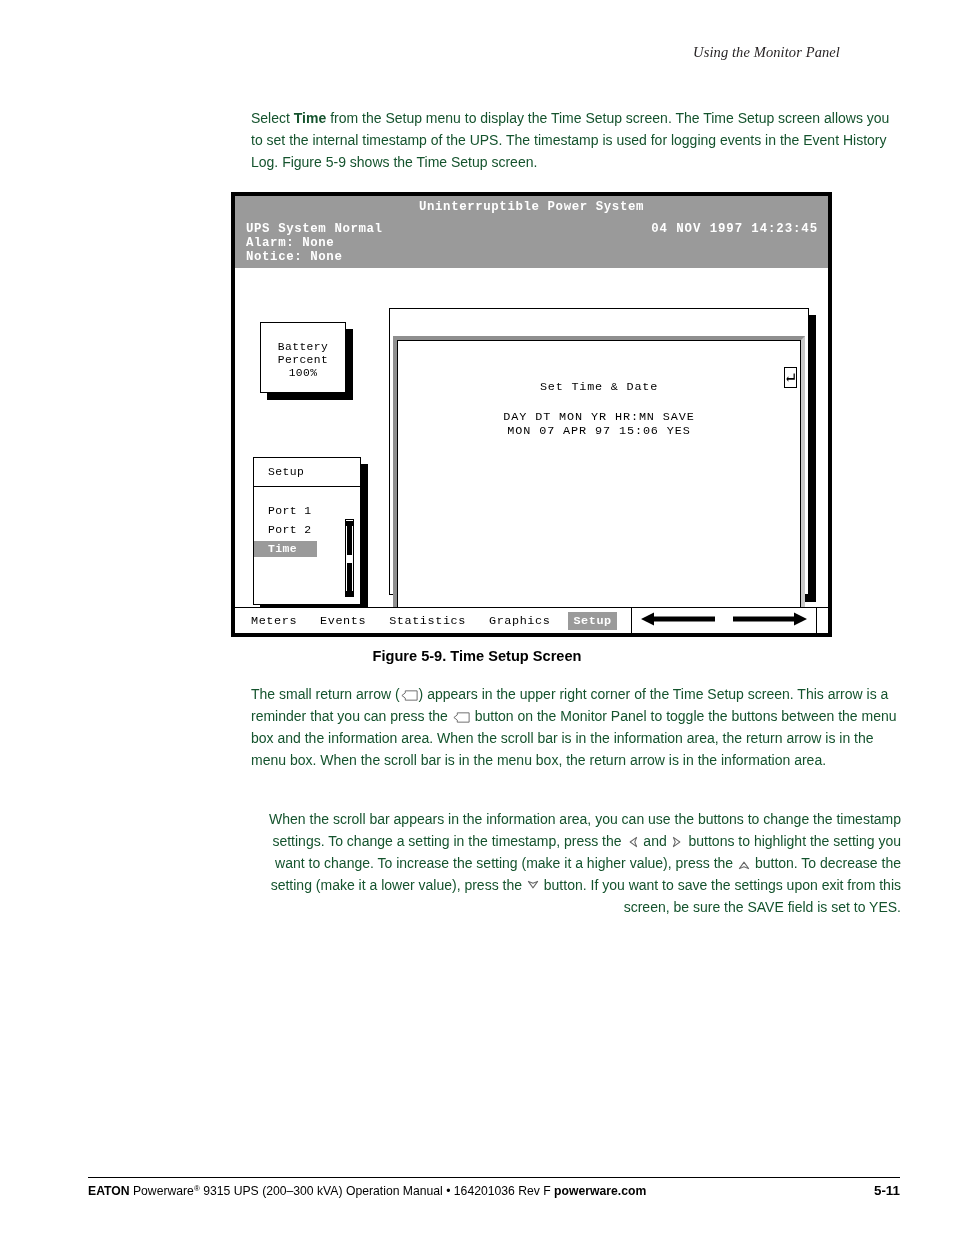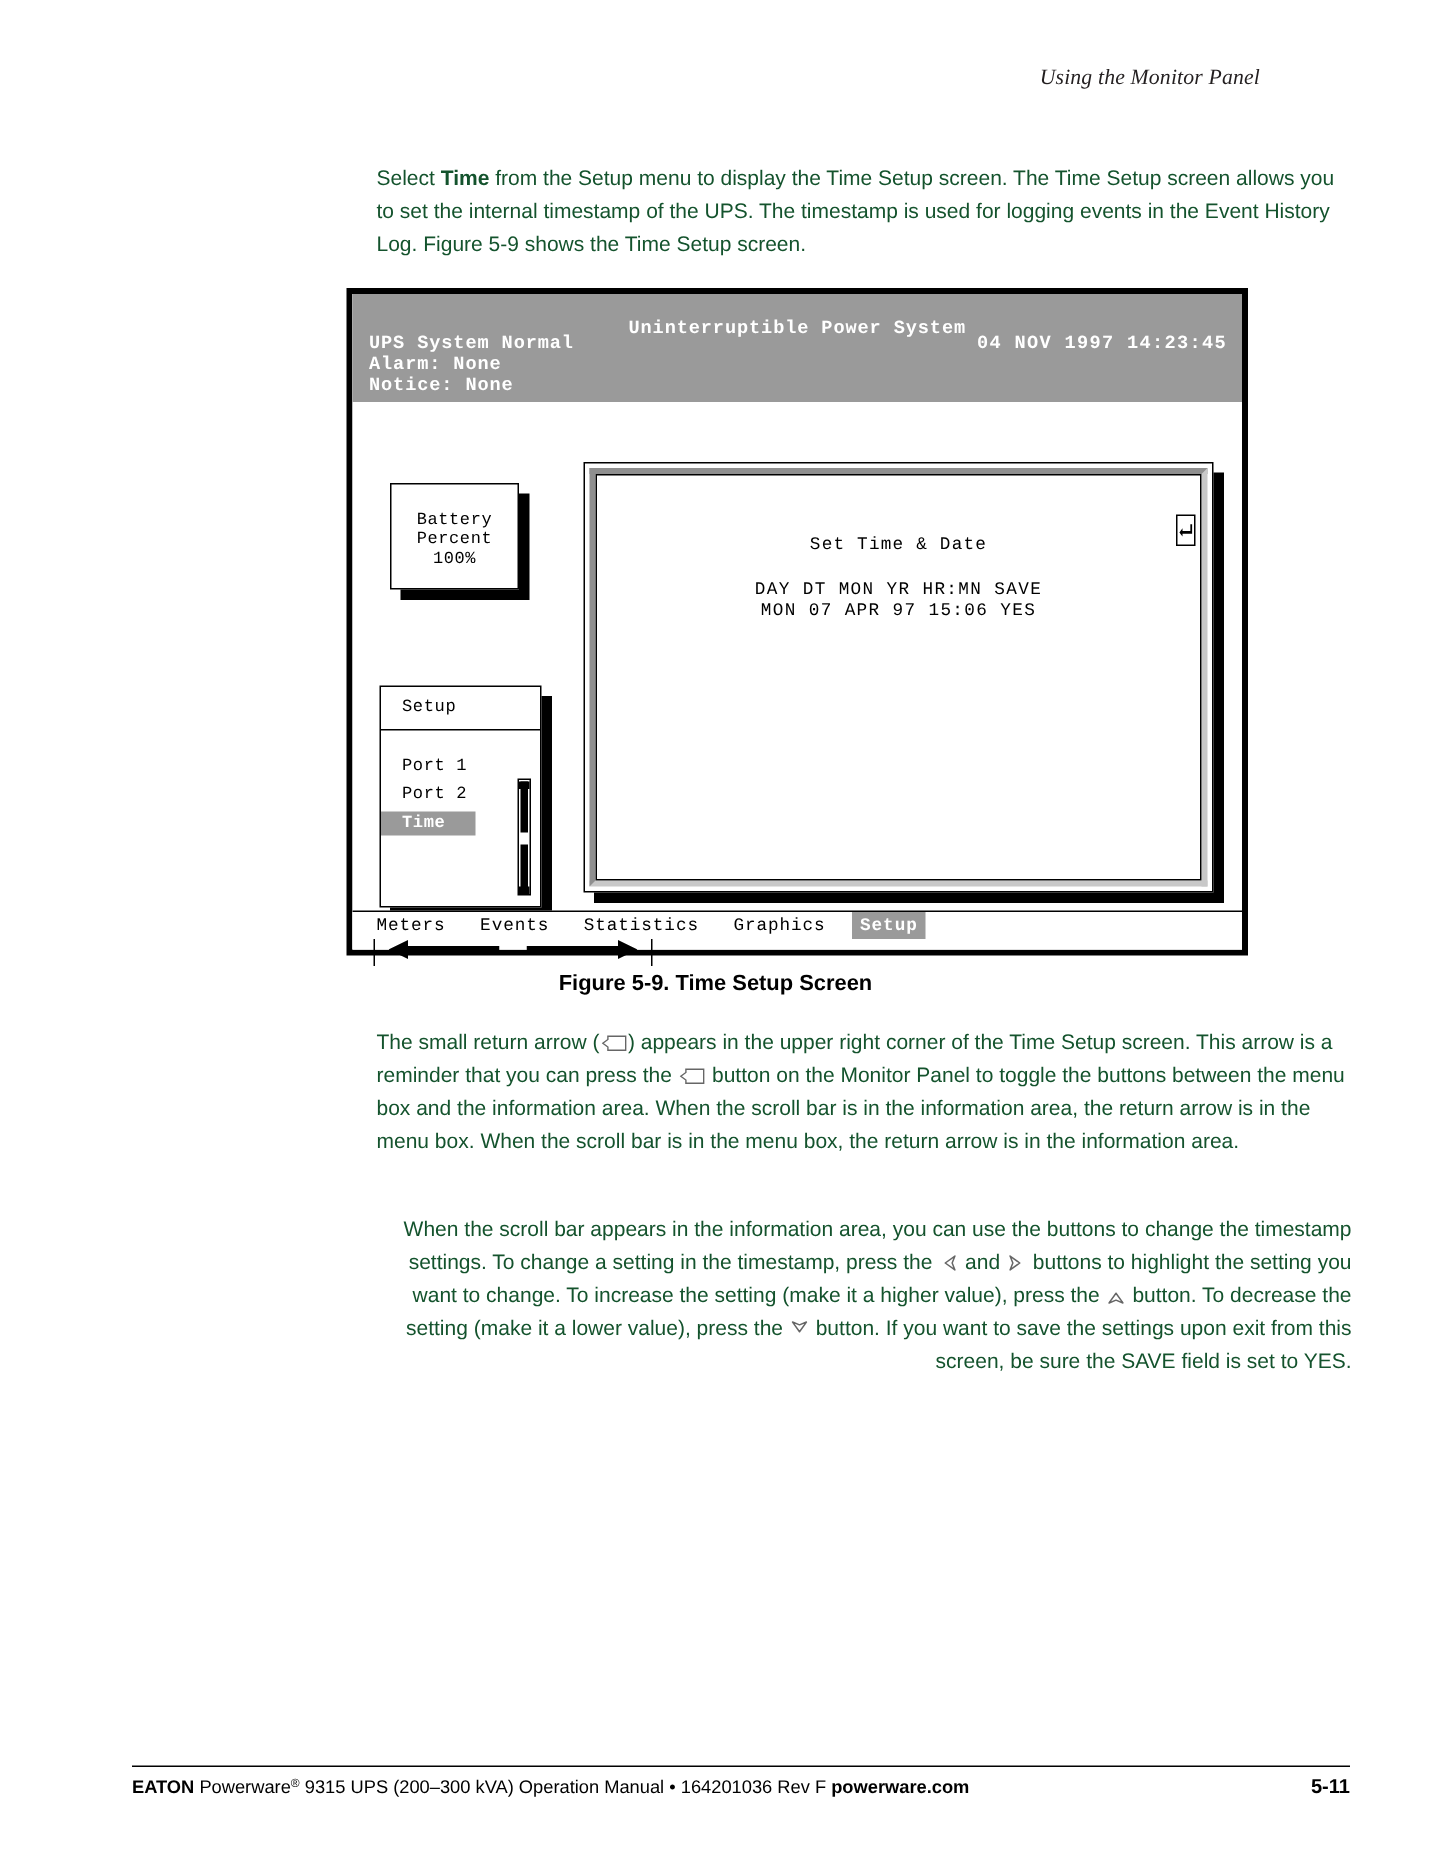--- a/index.html
+++ b/index.html
@@ -80,21 +80,21 @@
     height: 72px;
     background: #9a9a9a;
     font-family: "Liberation Mono", monospace;
     font-size: 12.4px;
     font-weight: bold;
     color: #ffffff;
     letter-spacing: 0.6px;
   }
   #screen-title {
     position: absolute;
-    top: 16px;
+    top: 4px;
     left: 0;
     width: 100%;
     text-align: center;
   }
   #status-normal {
     position: absolute;
     left: 11px;
     top: 26px;
   }
   #status-alarm {
@@ -222,20 +222,21 @@
   #info-area-bevel {
     width: 100%;
     height: 100%;
     box-sizing: border-box;
     border-top: 4px solid #8f8f8f;
     border-left: 4px solid #8f8f8f;
     border-right: 4px solid #c8c8c8;
     border-bottom: 4px solid #c8c8c8;
     background: #ffffff;
     position: relative;
+    margin-top: 24px;
   }
   #info-area-field {
     width: 100%;
     height: 100%;
     box-sizing: border-box;
     border: 1.4px solid #000000;
     background: #ffffff;
     position: relative;
   }
   #set-time-title {
@@ -284,21 +285,20 @@
     width: 100%;
     height: 26px;
     box-sizing: border-box;
     border-top: 1.8px solid #000000;
     background: #ffffff;
     display: flex;
     align-items: stretch;
     font-family: "Liberation Mono", monospace;
     font-size: 11.8px;
     letter-spacing: 0.6px;
-    flex-direction: column;
   }
   #tab-group {
     display: flex;
     align-items: center;
     padding-left: 11px;
   }
   .tab {
     padding: 2px 5px;
     margin-right: 13px;
     color: #000000;

